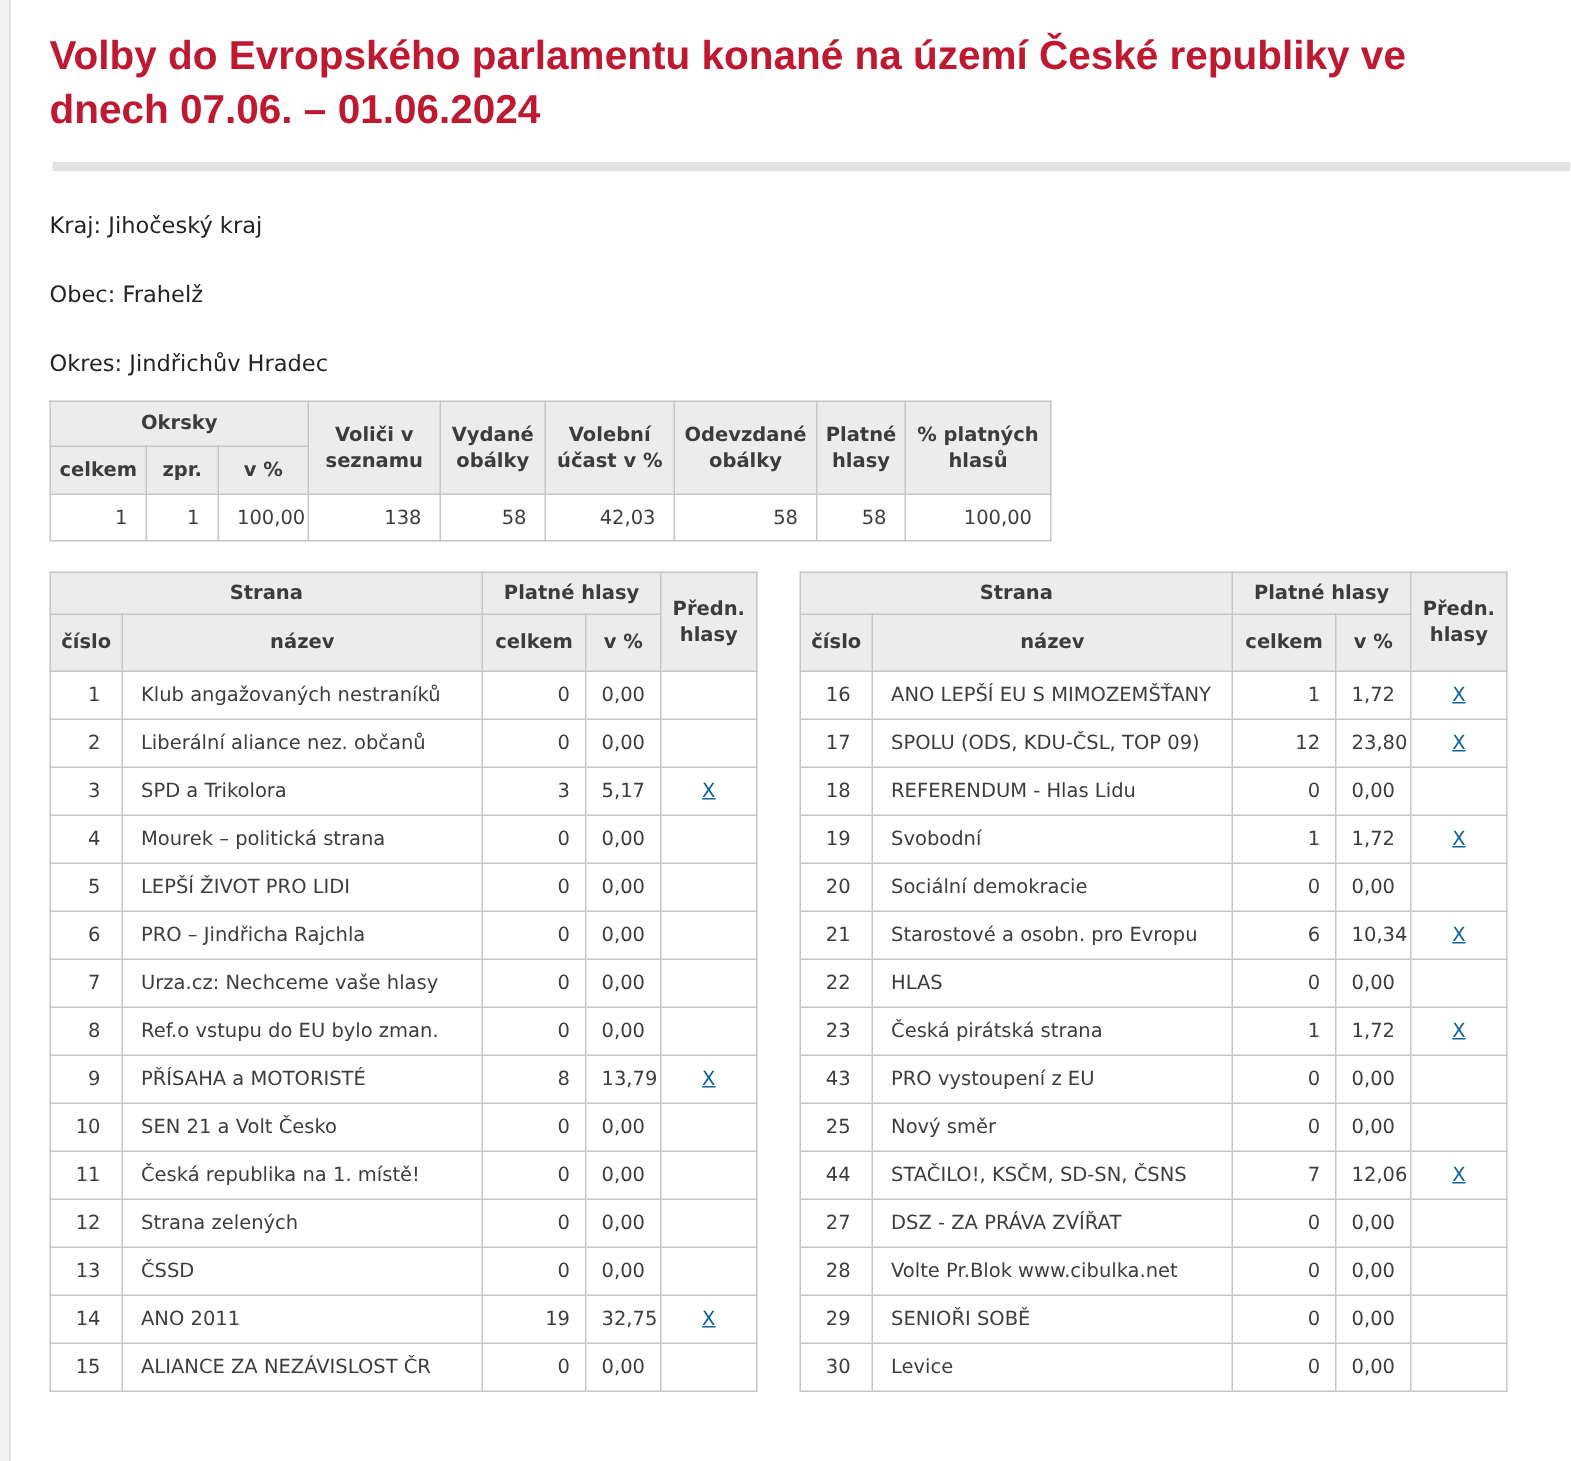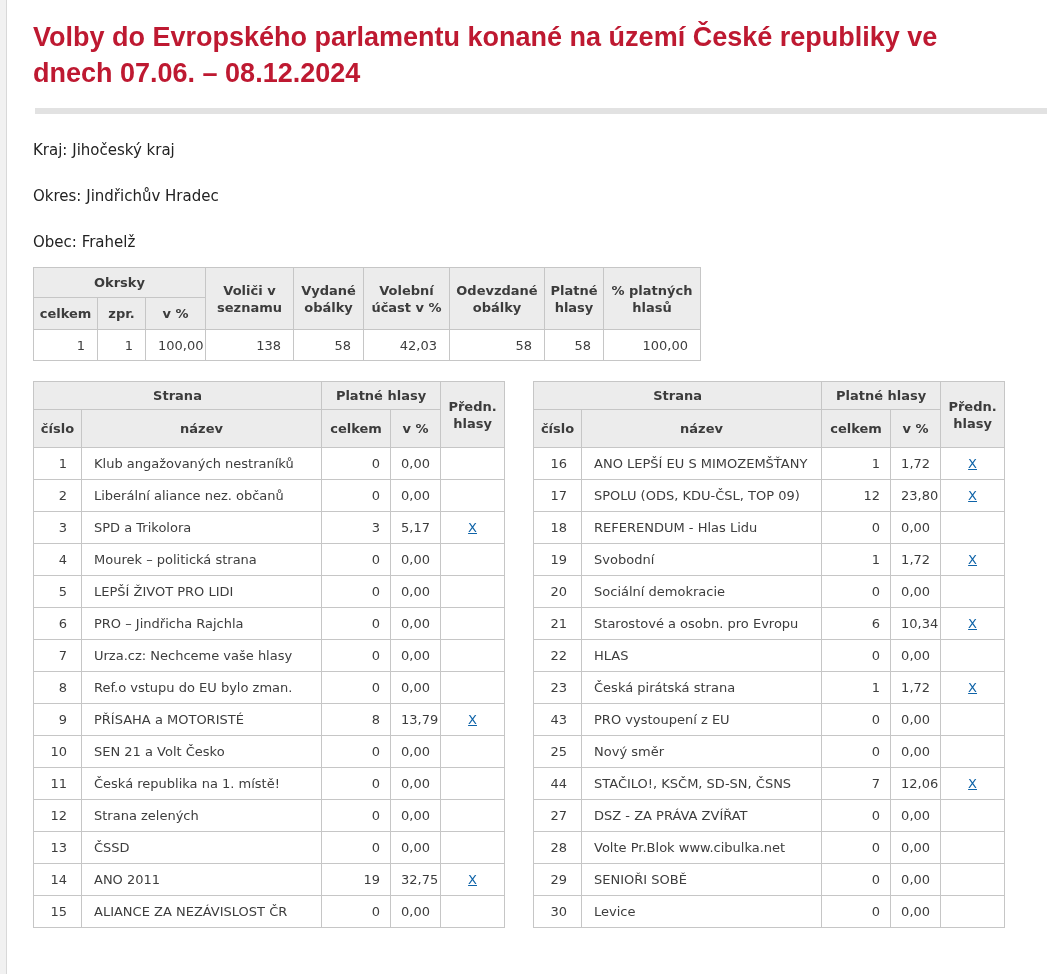--- a/index.html
+++ b/index.html
@@ -62,42 +62,42 @@
 
   
   .tables-row{display:flex;gap:28px;margin-top:20px;}
   .party-table{width:471px;}
   .party-table thead tr.r1 th{height:28px;}
   .party-table thead tr.r2 th{height:38px;}
   .party-table tbody td{height:32px;padding:4px 10px;}
   .party-table td.cislo{text-align:right;padding-right:14px;}
   .party-table td.name{text-align:left;padding-left:12px;}
   .party-table td.votes{text-align:right;padding-right:10px;}
-  .party-table td.pct{text-align:right;padding-right:10px;}
+  .party-table td.pct{padding-right:10px;}
   .party-table td.pref{text-align:center;}
   a.xlink{
     color:var(--link-blue);text-decoration:underline;
     font-size:13px;
   }
 </style>
 </head>
 <body>
 
 <div class="left-strip"></div>
 
 <main>
 
-  <h1 class="page-title">Volby do Evropského parlamentu konané na území České republiky ve dnech 07.06. – 08.12.2024</h1>
+  <h1 class="page-title">Volby do Evropského parlamentu konané na území České republiky ve dnech 07.06. – 01.06.2024</h1>
 
   <div class="divider"></div>
 
 
   <p class="geo-line"><span>Kraj:</span> <span>Jihočeský kraj</span></p>
+  <p class="geo-line"><span>Obec:</span> <span>Frahelž</span></p>
   <p class="geo-line"><span>Okres:</span> <span>Jindřichův Hradec</span></p>
-  <p class="geo-line"><span>Obec:</span> <span>Frahelž</span></p>
 
   <table class="summary-table">
     <colgroup>
       <col style="width:64px">
         <col style="width:48px">
         <col style="width:60px">
       <col style="width:88px">
         <col style="width:70px">
         <col style="width:86px">
       <col style="width:95px">

